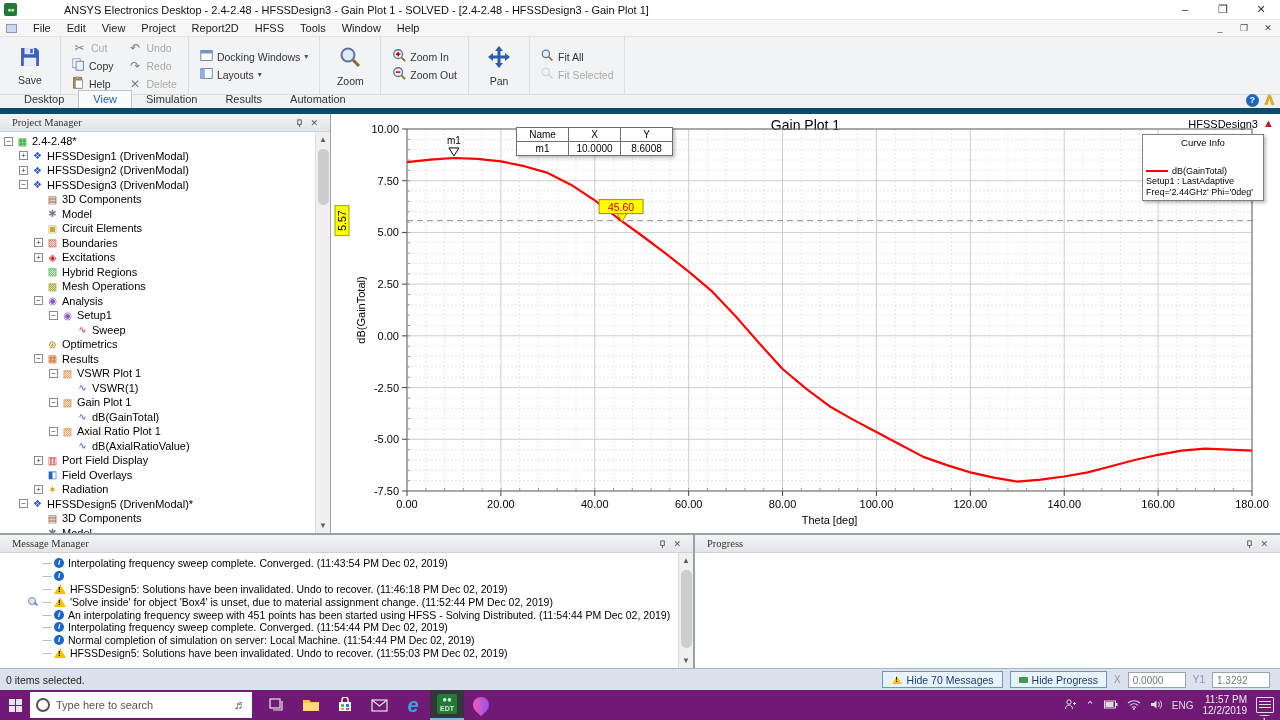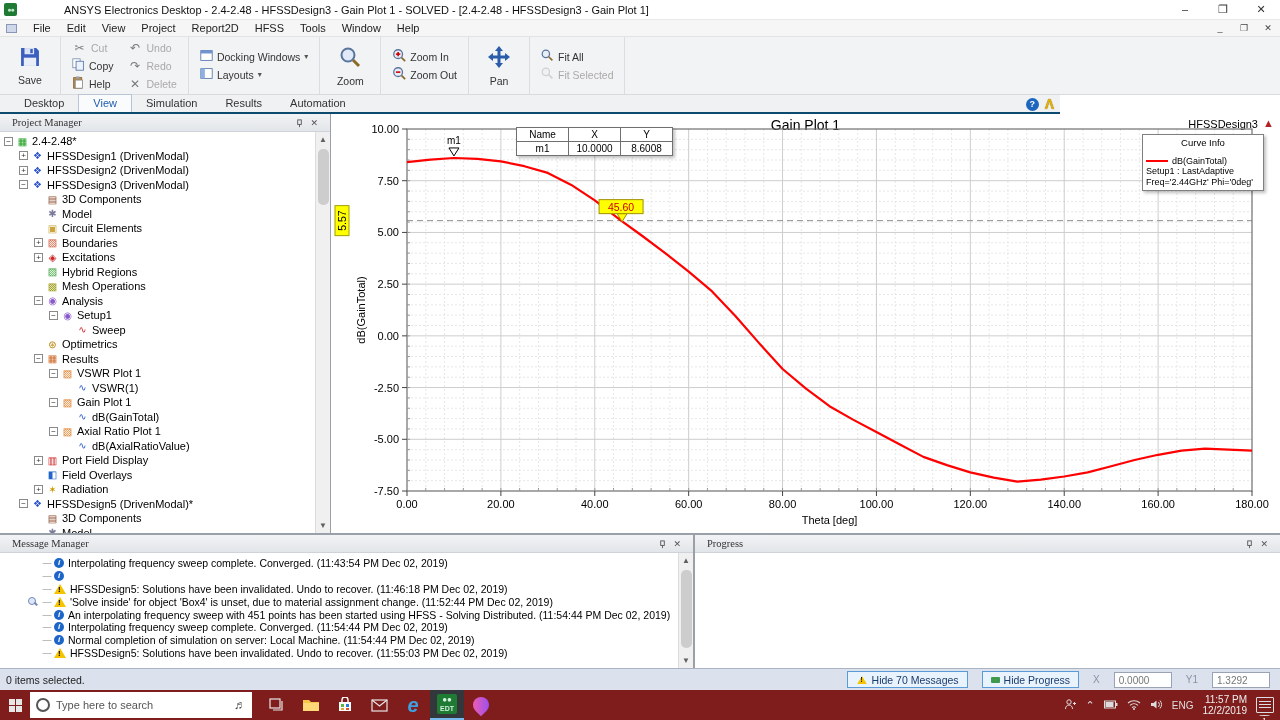--- a/index.html
+++ b/index.html
@@ -26,21 +26,21 @@
   .tb-big .lbl { font-size:10.5px; color:#333; }
   .tb-col { display:flex; flex-direction:column; justify-content:center; gap:1px; }
   .tb-small { display:flex; align-items:center; gap:4px; height:17px; padding:0 3px; }
   .tb-small .lbl { font-size:10.5px; color:#333; white-space:nowrap; }
   .tb-small.disabled .lbl { color:#a9a9a9; }
   .tb-small.disabled svg { opacity:.38; filter:grayscale(1); }
   .caret { font-size:8px; color:#555; }
   .tb-glyph { font-size:12px; color:#7a7a7a; width:15px; text-align:center; }
 
   
-  .ribbontabs { position:absolute; left:0; top:95px; width:1060px; height:19px; background:#f0f1f3; border-bottom:2px solid #0c4a6e; display:flex; align-items:flex-end; }
+  .ribbontabs { position:absolute; left:0; top:95px; width:1280px; height:19px; background:#f0f1f3; border-bottom:6px solid #0c4a6e; display:flex; align-items:flex-end; }
   .rtab { font-size:11px; color:#333; padding:2px 14px 3px; }
   .rtab.active { color:#1f5fae; background:#fafbfc; border:1px solid #b9c4d5; border-bottom:none; }
   .ribbon-right { margin-left:auto; display:flex; align-items:center; gap:6px; padding-right:6px; }
   .help-circ { width:13px; height:13px; border-radius:50%; background:#1d66c0; color:#fff; font-size:9px; font-weight:bold; text-align:center; line-height:13px; }
   .ansys-logo { color:#e8b200; font-size:14px; font-weight:bold; text-shadow:0 0 1px #5c4a00; }
 
   
   .main { position:absolute; left:0; top:114px; width:1280px; height:419px; display:flex; }
   .pm-panel { width:331px; height:100%; background:#f4f4f4; border-right:1px solid #9aa0a8; display:flex; flex-direction:column; }
   .panel-head { height:18px; background:linear-gradient(#f2f3f5,#e2e5e9); border-bottom:1px solid #cfd2d8; display:flex; align-items:center; padding:0 12px;font-family:Liberation Serif, serif; }
@@ -59,21 +59,21 @@
   .vs-arrow { width:15px; height:15px; font-size:8px; color:#606060; text-align:center; line-height:15px; background:#f0f0f0; }
   .vs-thumb { width:11px; height:56px; background:#cdcdcd; border-radius:5px; margin-top:2px; }
   .vs-fill { flex:1; }
 
   
   .plot-win { position:relative; flex:1; background:#ffffff; overflow:hidden; }
   .plot-title { position:absolute; left:0; right:0; top:3px; text-align:center; font-size:14px; color:#000; }
   .design-label { position:absolute; right:22px; top:4px; font-size:11px; color:#000; }
   .design-warn { position:absolute; right:6px; top:3px; color:#b22222; font-size:11px; }
   .legend { position:absolute; right:16px; top:20px; width:122px; background:#fff; border:1px solid #808080; box-shadow:2px 2px 3px rgba(0,0,0,.25); padding:2px 3px; }
-  .legend .lg-head { text-align:center; font-size:9.5px; color:#000; margin-bottom:8px; }
+  .legend .lg-head { text-align:center; font-size:9.5px; color:#000; margin-bottom:18px; }
   .lg-row { display:flex; align-items:center; gap:4px; font-size:9px; color:#000; }
   .lg-line { width:22px; height:0; border-top:2px solid #ff0000; flex:none; }
   .lg-sub { font-size:9px; color:#000; line-height:11px; }
   .marker-table { position:absolute; left:185px; top:13px; border-collapse:collapse; background:#fff; box-shadow:2px 2px 3px rgba(0,0,0,.25); }
   .marker-table th, .marker-table td { border:1px solid #707070; font-size:10px; font-weight:normal; padding:1px 6px; text-align:center; }
   .marker-table th { width:52px; }
 
   
   .bottom { position:absolute; left:0; top:533px; width:1280px; height:135px; display:flex; border-top:2px solid #9aa0a8; }
   .mm-panel { width:695px; display:flex; flex-direction:column; border-right:2px solid #9aa0a8; }
@@ -88,28 +88,28 @@
   .icon-warn::after { content:"!"; position:absolute; left:-2px; top:1px; font-size:8px; font-weight:bold; color:#000; }
   .icon-mag { width:10px; height:10px; margin-right:2px; position:relative; flex:none; }
   .icon-mag::before { content:""; position:absolute; left:0; top:0; width:6px; height:6px; border:1.5px solid #7087b5; border-radius:50%; background:#dfe8fa; }
   .icon-mag::after { content:""; position:absolute; left:6px; top:6px; width:4px; height:1.5px; background:#7087b5; transform:rotate(45deg); }
   .prog-panel { flex:1; display:flex; flex-direction:column; }
   .prog-body { flex:1; background:#fff; }
 
   
   .statusbar { position:absolute; left:0; top:668px; width:1280px; height:22px; background:#dbe2ee; border-top:1px solid #aab3c4; display:flex; align-items:center; font-size:10.5px; color:#222; }
   .sb-left { padding-left:6px; }
-  .sb-right { margin-left:auto; display:flex; align-items:center; gap:14px; padding-right:10px; }
+  .sb-right { margin-left:auto; display:flex; align-items:center; gap:7px; padding-right:10px; }
   .sb-btn { display:flex; align-items:center; gap:4px; background:#e9f3fd; border:1px solid #5b9bd5; padding:1px 8px; font-size:10.5px; color:#1a3c6e; height:17px; }
   .sb-flag { width:9px; height:6px; background:#3f9a4d; border-radius:1px; }
   .sb-lbl { color:#8a93a5; font-size:10px; }
   .sb-box { width:58px; height:16px; background:#fff; border:1px solid #9aa3b5; font-size:10px; color:#777; padding:1px 4px; line-height:13px; }
 
   
-  .taskbar { position:absolute; left:0; top:690px; width:1280px; height:30px; background:#7f1d1d; display:flex; align-items:center; }
+  .taskbar { position:absolute; left:0; top:690px; width:1280px; height:30px; background:#701a75; display:flex; align-items:center; }
   .start-btn { width:30px; height:30px; display:flex; align-items:center; justify-content:center; }
   .win-logo { width:13px; height:13px; display:grid; grid-template-columns:6px 6px; grid-template-rows:6px 6px; gap:1px; }
   .win-logo span { background:#e6e6e6; }
   .search-box { width:222px; height:26px; background:#ffffff; display:flex; align-items:center; gap:6px; padding:0 6px; }
   .cortana-ring { width:14px; height:14px; border:2px solid #555; border-radius:50%; flex:none; }
   .search-txt { font-size:11px; color:#555; flex:1; }
   .mic-glyph { color:#444; font-size:12px; }
   .tb-icons { display:flex; align-items:center; height:100%; margin-left:8px; }
   .task-ico { width:34px; height:30px; display:flex; align-items:center; justify-content:center; }
   .task-ico.active { background:#33373b; border-bottom:2px solid #76b9ed; }

